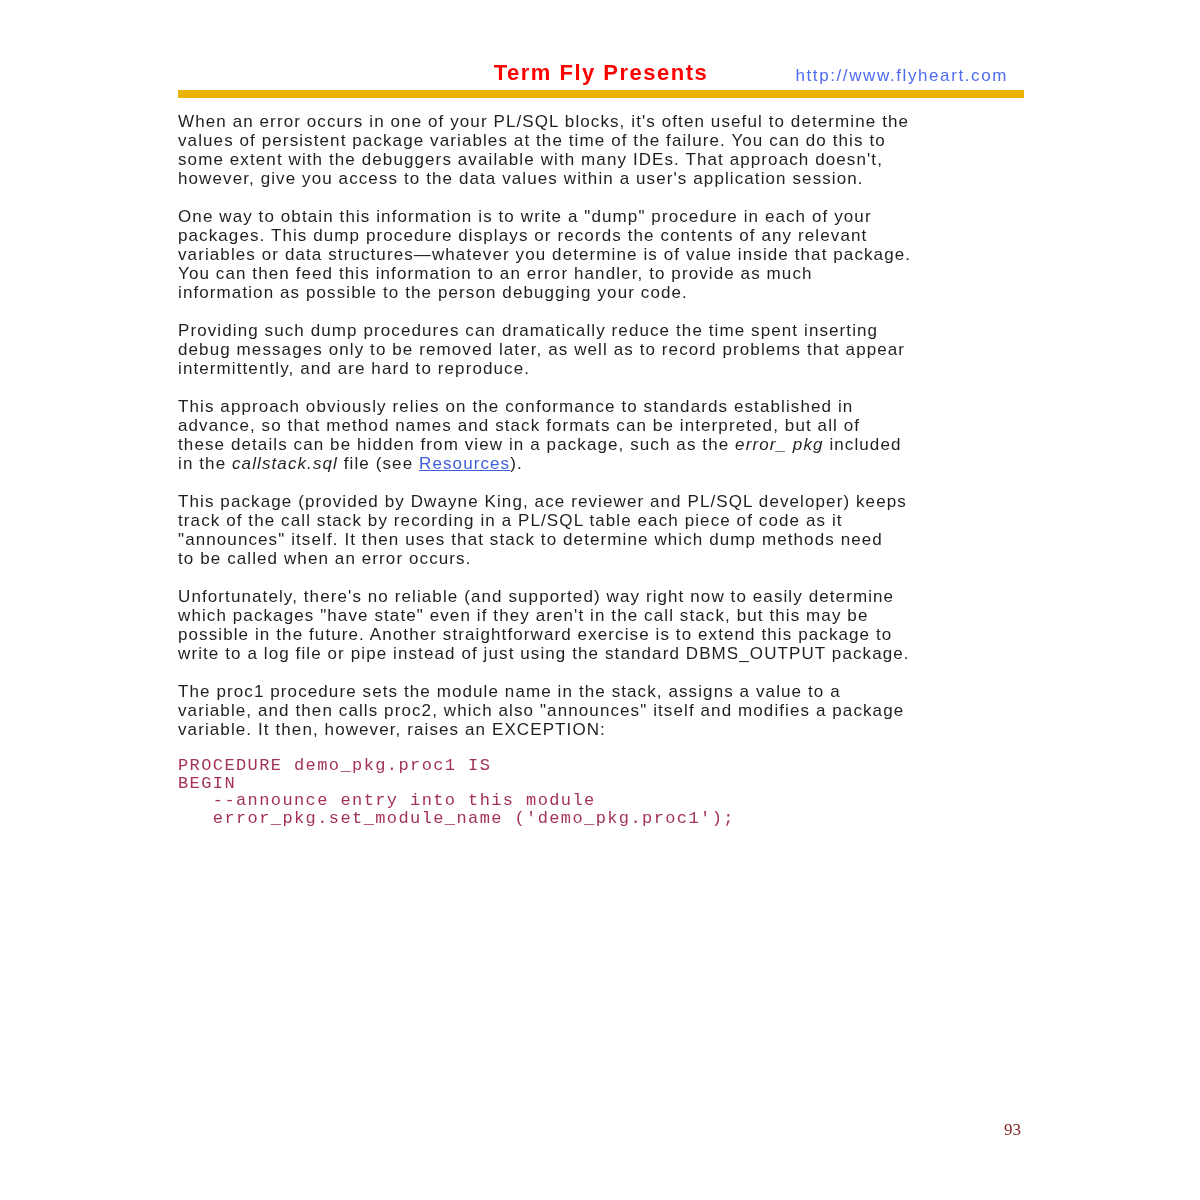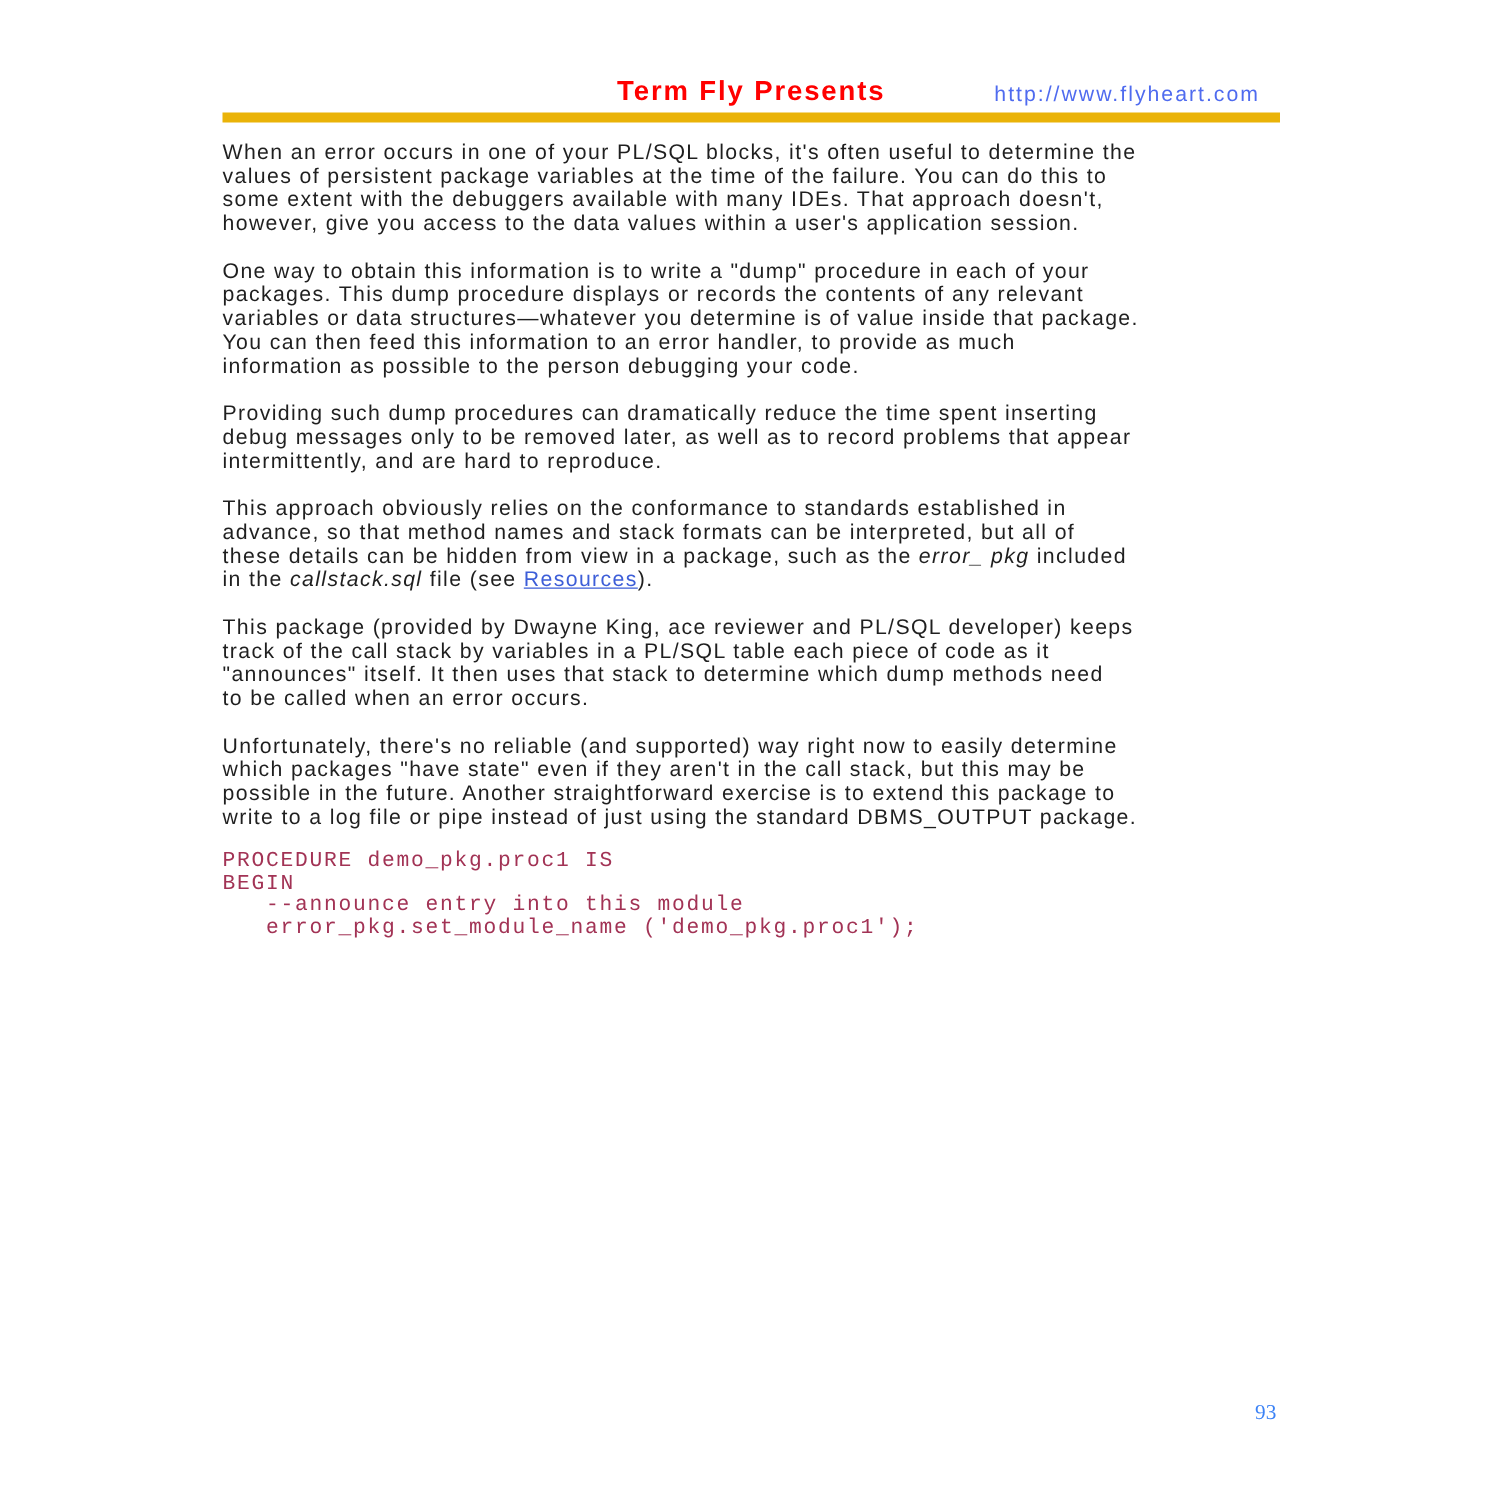--- a/index.html
+++ b/index.html
@@ -76,21 +76,21 @@
     line-height: 17.5px;
     letter-spacing: 1.4px;
     color: #a23355;
     white-space: pre;
   }
   .page-number {
     position: absolute;
     left: 1004px; top: 1120px;
     font-family: "Liberation Serif", serif;
     font-size: 17px;
-    color: #3b82f6;
+    color: #7f1d1d;
   }
 </style>
 </head>
 <body>
 
 <div class="page">
   <div class="content">
 
     <header class="page-header">
       <span class="brand">Term Fly Presents</span>
@@ -111,32 +111,35 @@
     <p class="para">Providing such dump procedures can dramatically reduce the time spent inserting
 debug messages only to be removed later, as well as to record problems that appear
 intermittently, and are hard to reproduce.</p>
 
     <p class="para"><span>This approach obviously relies on the conformance to standards established in
 advance, so that method names and stack formats can be interpreted, but all of
 these details can be hidden from view in a package, such as the </span><i class="it">error_ pkg</i><span> included
 in the </span><i class="it">callstack.sql</i><span> file (see </span><a class="link">Resources</a><span>).</span></p>
 
     <p class="para">This package (provided by Dwayne King, ace reviewer and PL/SQL developer) keeps
-track of the call stack by variables in a PL/SQL table each piece of code as it
+track of the call stack by recording in a PL/SQL table each piece of code as it
 "announces" itself. It then uses that stack to determine which dump methods need
 to be called when an error occurs.</p>
 
     <p class="para">Unfortunately, there's no reliable (and supported) way right now to easily determine
 which packages "have state" even if they aren't in the call stack, but this may be
 possible in the future. Another straightforward exercise is to extend this package to
 write to a log file or pipe instead of just using the standard DBMS_OUTPUT package.</p>
 
 
 
 
+    <p class="para">The proc1 procedure sets the module name in the stack, assigns a value to a
+variable, and then calls proc2, which also "announces" itself and modifies a package
+variable. It then, however, raises an EXCEPTION:</p>
 
     <pre class="code">PROCEDURE demo_pkg.proc1 IS
 BEGIN
    --announce entry into this module
    error_pkg.set_module_name ('demo_pkg.proc1');</pre>
 
   </div>
 
   <div class="page-number">93</div>
 </div>

